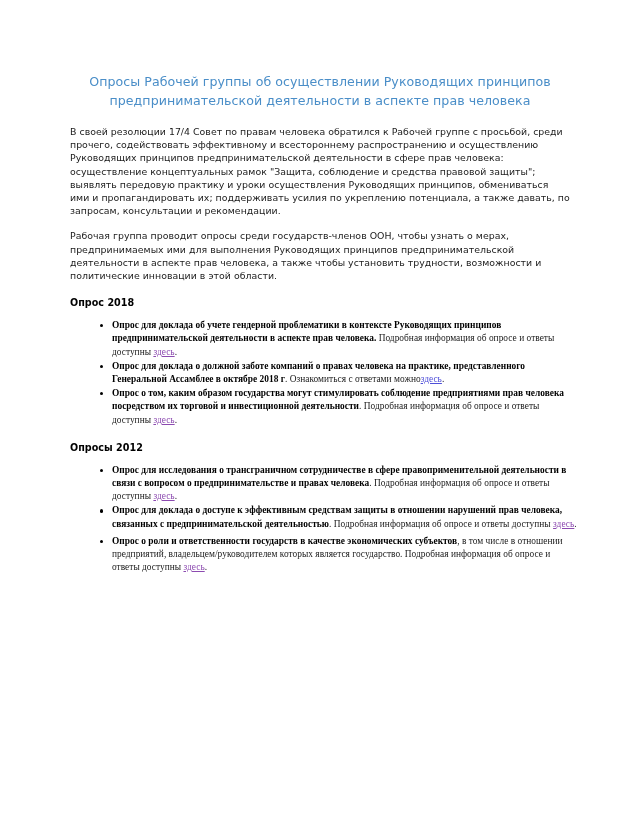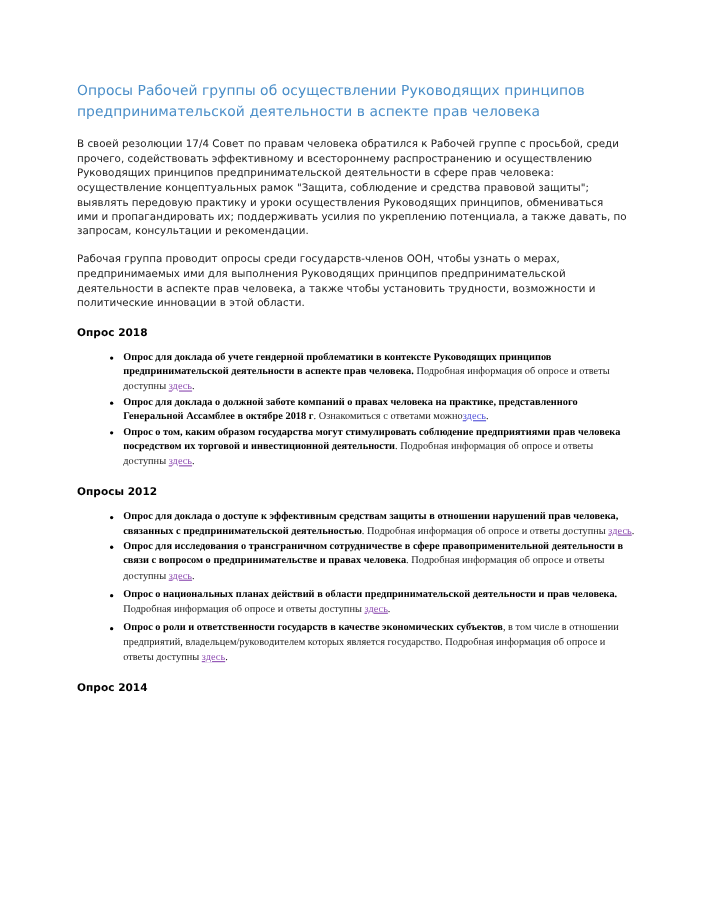--- a/index.html
+++ b/index.html
@@ -24,20 +24,21 @@
     padding: 72px 62px 0 70px;
   }
   .doc-title {
     color: #4a8ec8;
     font-size: 12.6px;
     line-height: 19px;
     font-weight: 400;
     margin: 0 0 15px 0;
     letter-spacing: 0.05px;
     max-width: 500px;
+    text-align: center;
   }
   p.body-text {
     font-size: 9.4px;
     line-height: 13.2px;
     margin: 0 0 12px 0;
     text-align: left;
     color: #1a1a1a;
     max-width: 500px;
     letter-spacing: 0.02px;
   }
@@ -103,25 +104,21 @@
 
   <div id="sections-root">
       <h2 class="section-heading">Опрос 2018</h2>
       <ul class="survey-list">
         <li><span class="bullet-dot"></span><span class="li-strong">Опрос для доклада об учете гендерной проблематики в контексте Руководящих принципов предпринимательской деятельности в аспекте прав человека.</span><span class="li-rest"> Подробная информация об опросе и ответы доступны </span><a class="inline-link link-visited" href="#">здесь</a><span class="li-rest">.</span></li>
         <li><span class="bullet-dot"></span><span class="li-strong">Опрос для доклада о должной заботе компаний о правах человека на практике, представленного Генеральной Ассамблее в октябре 2018 г</span><span class="li-rest">. Ознакомиться с ответами можно</span><a class="inline-link link-unvisited" href="#">здесь</a><span class="li-rest">.</span></li>
         <li><span class="bullet-dot"></span><span class="li-strong">Опрос о том, каким образом государства могут стимулировать соблюдение предприятиями прав человека посредством их торговой и инвестиционной деятельности</span><span class="li-rest">. Подробная информация об опросе и ответы доступны </span><a class="inline-link link-visited" href="#">здесь</a><span class="li-rest">.</span></li>
       </ul>
       <h2 class="section-heading">Опросы 2012</h2>
       <ul class="survey-list">
+        <li><span class="bullet-dot"></span><span class="li-strong">Опрос для исследования о трансграничном сотрудничестве в сфере правоприменительной деятельности в связи с вопросом о предпринимательстве и правах человека</span><span class="li-rest">. Подробная информация об опросе и ответы доступны </span><a class="inline-link link-visited" href="#">здесь</a><span class="li-rest">.</span></li>
         <li><span class="bullet-dot"></span><span class="li-strong">Опрос для доклада о доступе к эффективным средствам защиты в отношении нарушений прав человека, связанных с предпринимательской деятельностью</span><span class="li-rest">. Подробная информация об опросе и ответы доступны </span><a class="inline-link link-visited" href="#">здесь</a><span class="li-rest">.</span></li>
-        <li><span class="bullet-dot"></span><span class="li-strong">Опрос для исследования о трансграничном сотрудничестве в сфере правоприменительной деятельности в связи с вопросом о предпринимательстве и правах человека</span><span class="li-rest">. Подробная информация об опросе и ответы доступны </span><a class="inline-link link-visited" href="#">здесь</a><span class="li-rest">.</span></li>
-      </ul>
-      <ul class="survey-list">
-        <li><span class="bullet-dot"></span><span class="li-strong">Опрос о национальных планах действий в области предпринимательской деятельности и прав человека.</span><span class="li-rest"> Подробная информация об опросе и ответы доступны </span><a class="inline-link link-visited" href="#">здесь</a><span class="li-rest">.</span></li>
       </ul>
       <ul class="survey-list">
         <li><span class="bullet-dot"></span><span class="li-strong">Опрос о роли и ответственности государств в качестве экономических субъектов</span><span class="li-rest">, в том числе в отношении предприятий, владельцем/руководителем которых является государство. Подробная информация об опросе и ответы доступны </span><a class="inline-link link-visited" href="#">здесь</a><span class="li-rest">.</span></li>
       </ul>
-      <h2 class="section-heading">Опрос 2014</h2>
     </div>
 
 </div>
 
 </body></html>

